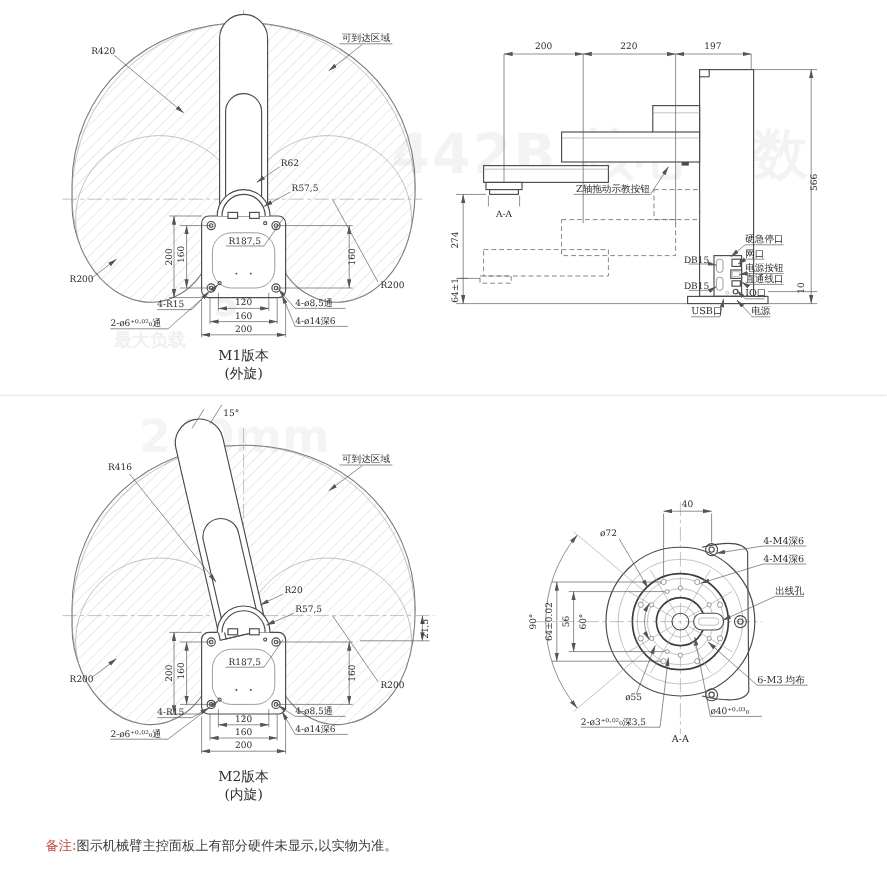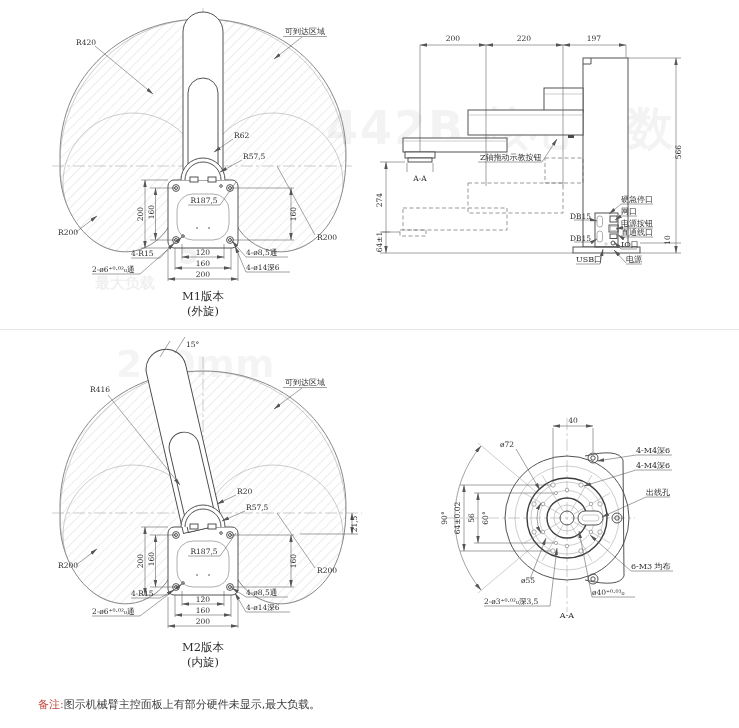--- a/index.html
+++ b/index.html
@@ -462,16 +462,16 @@
     <text class="t8" x="216" y="63">4-M4深6</text>
     <text class="t8" x="216" y="78">4-M4深6</text>
     <text class="t8" x="226" y="105">出线孔</text>
     <text class="t8" x="211" y="179">6-M3 均布</text>
     <text class="t7" x="64" y="214">2-ø3⁺⁰·⁰²₀深3,5</text>
     <text class="t7" x="172" y="205">ø40⁺⁰·⁰³₀</text>
     <text class="t8" x="147" y="228" text-anchor="middle">A-A</text>
   </svg>
 
   <div id="note">
-    <span class="pref">备注:</span><span>图示机械臂主控面板上有部分硬件未显示,最大负载。</span>
+    <span class="pref">备注:</span><span>图示机械臂主控面板上有部分硬件未显示,以实物为准。</span>
   </div>
 
 </div>
 
 </body></html>

